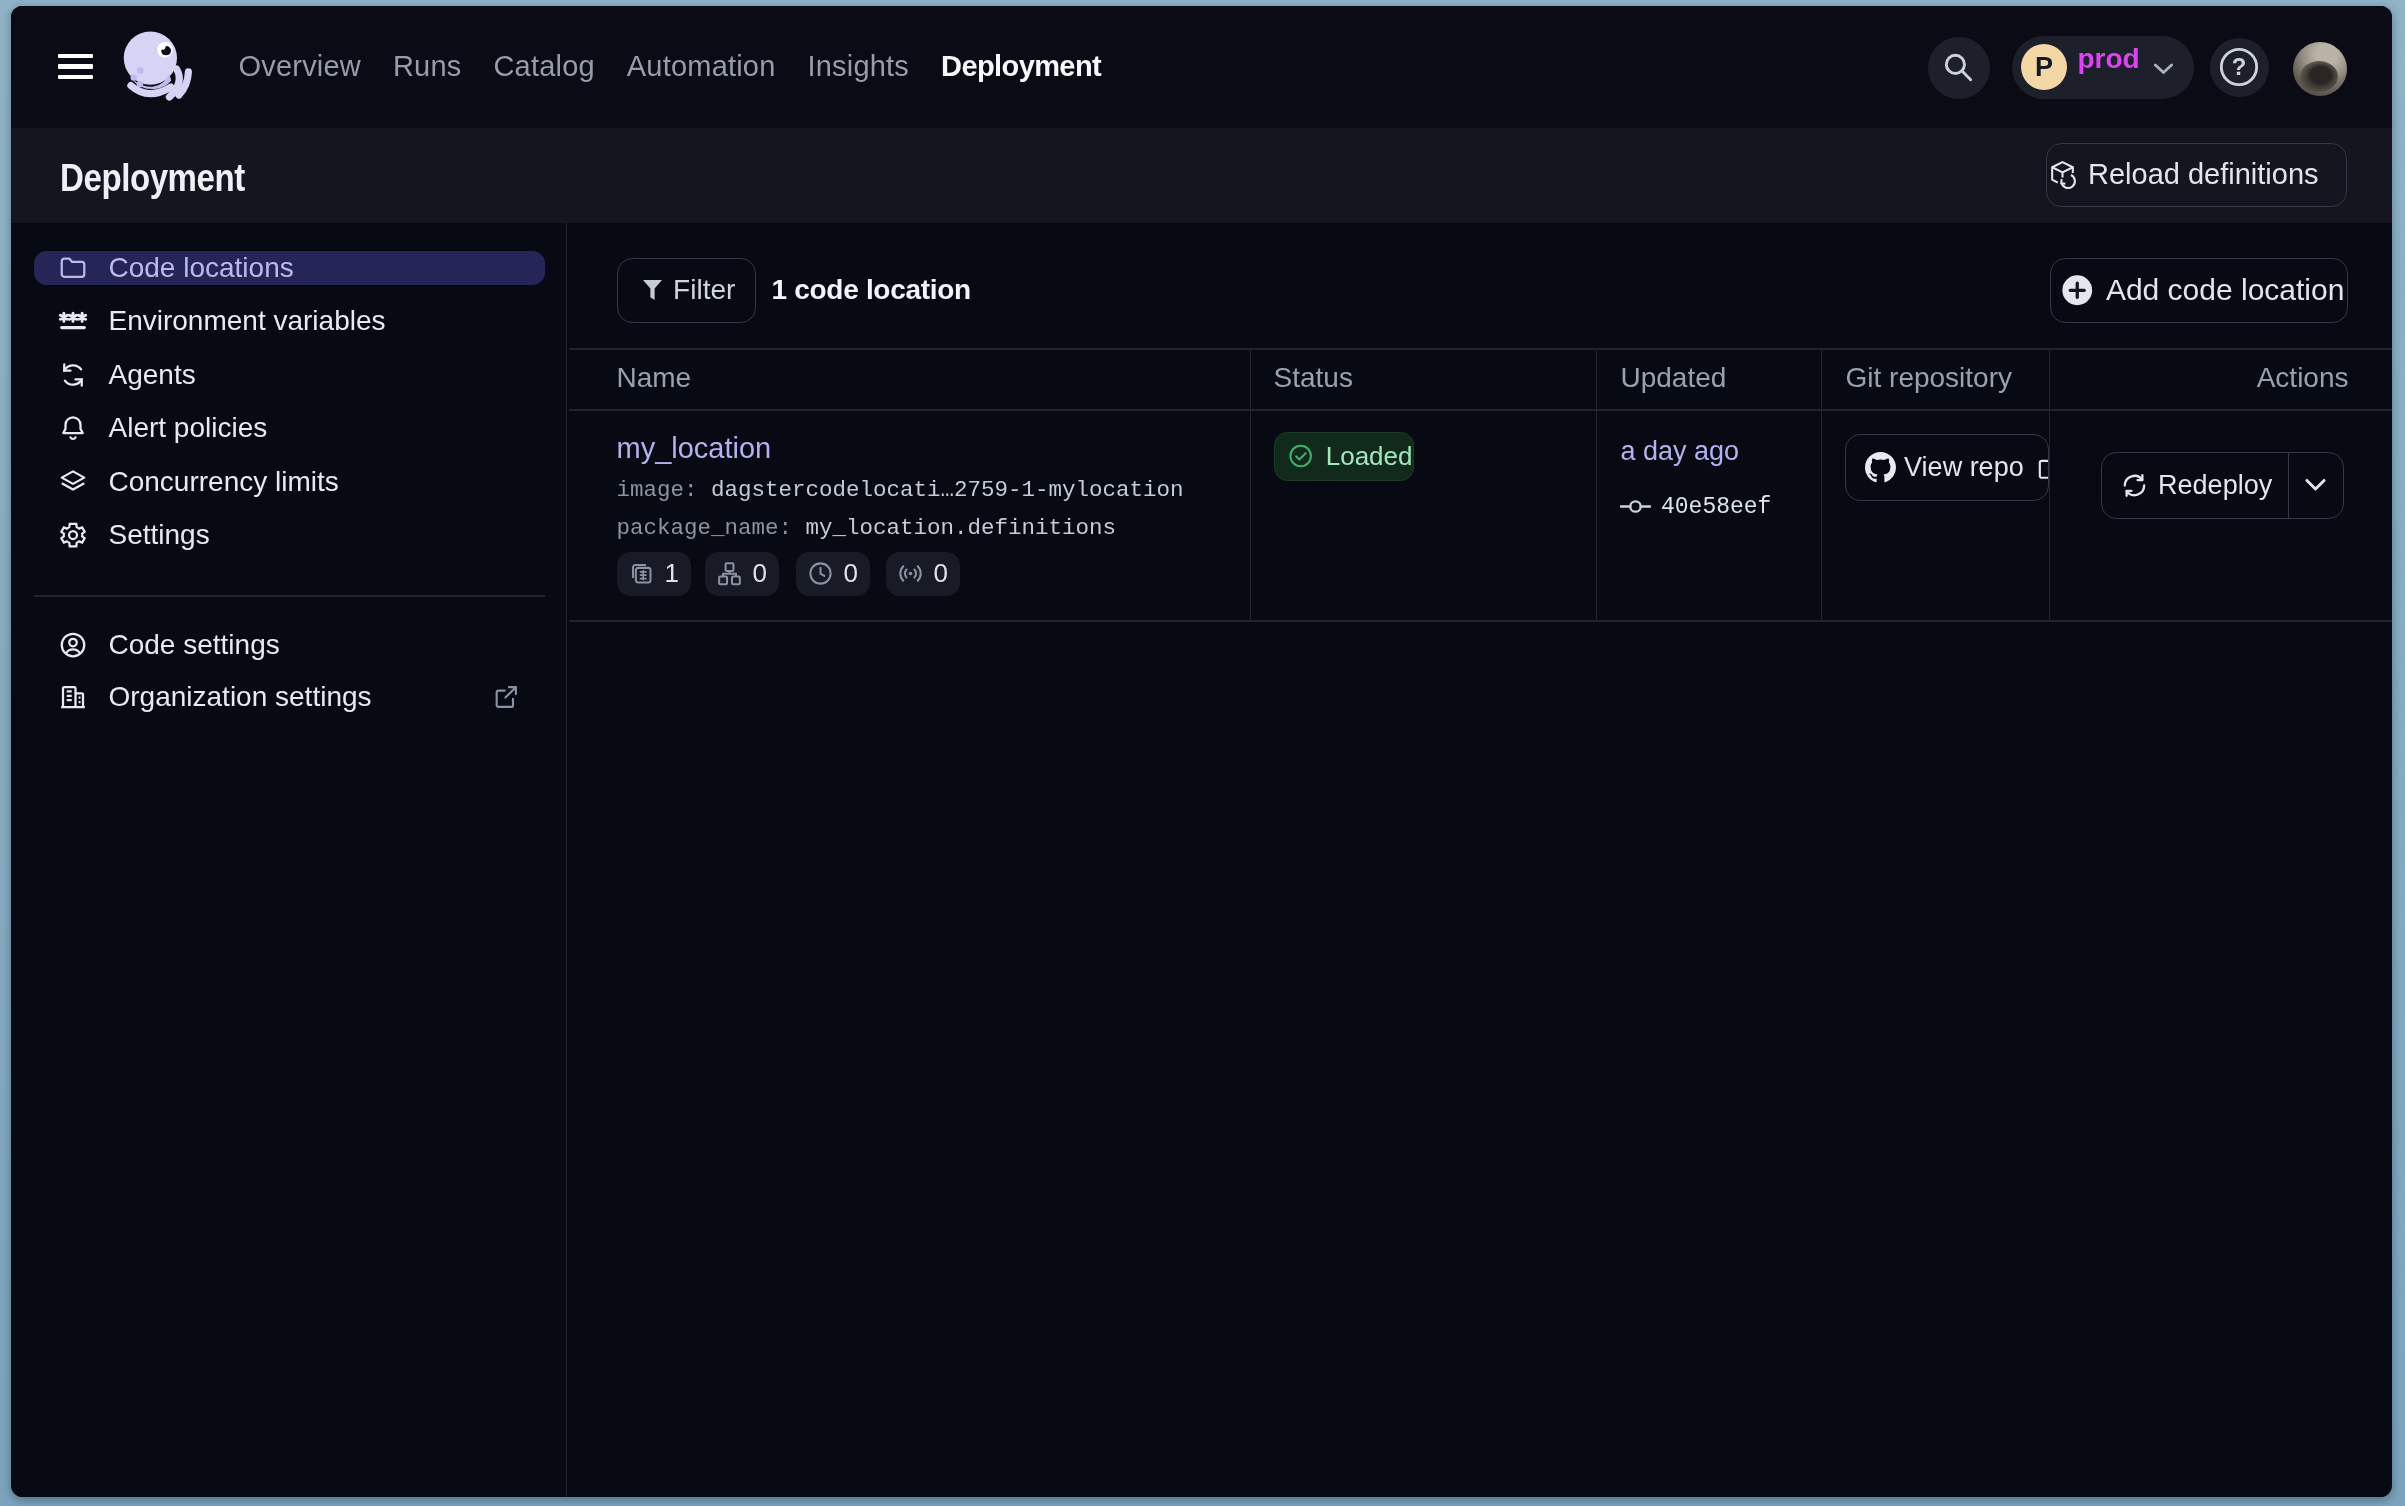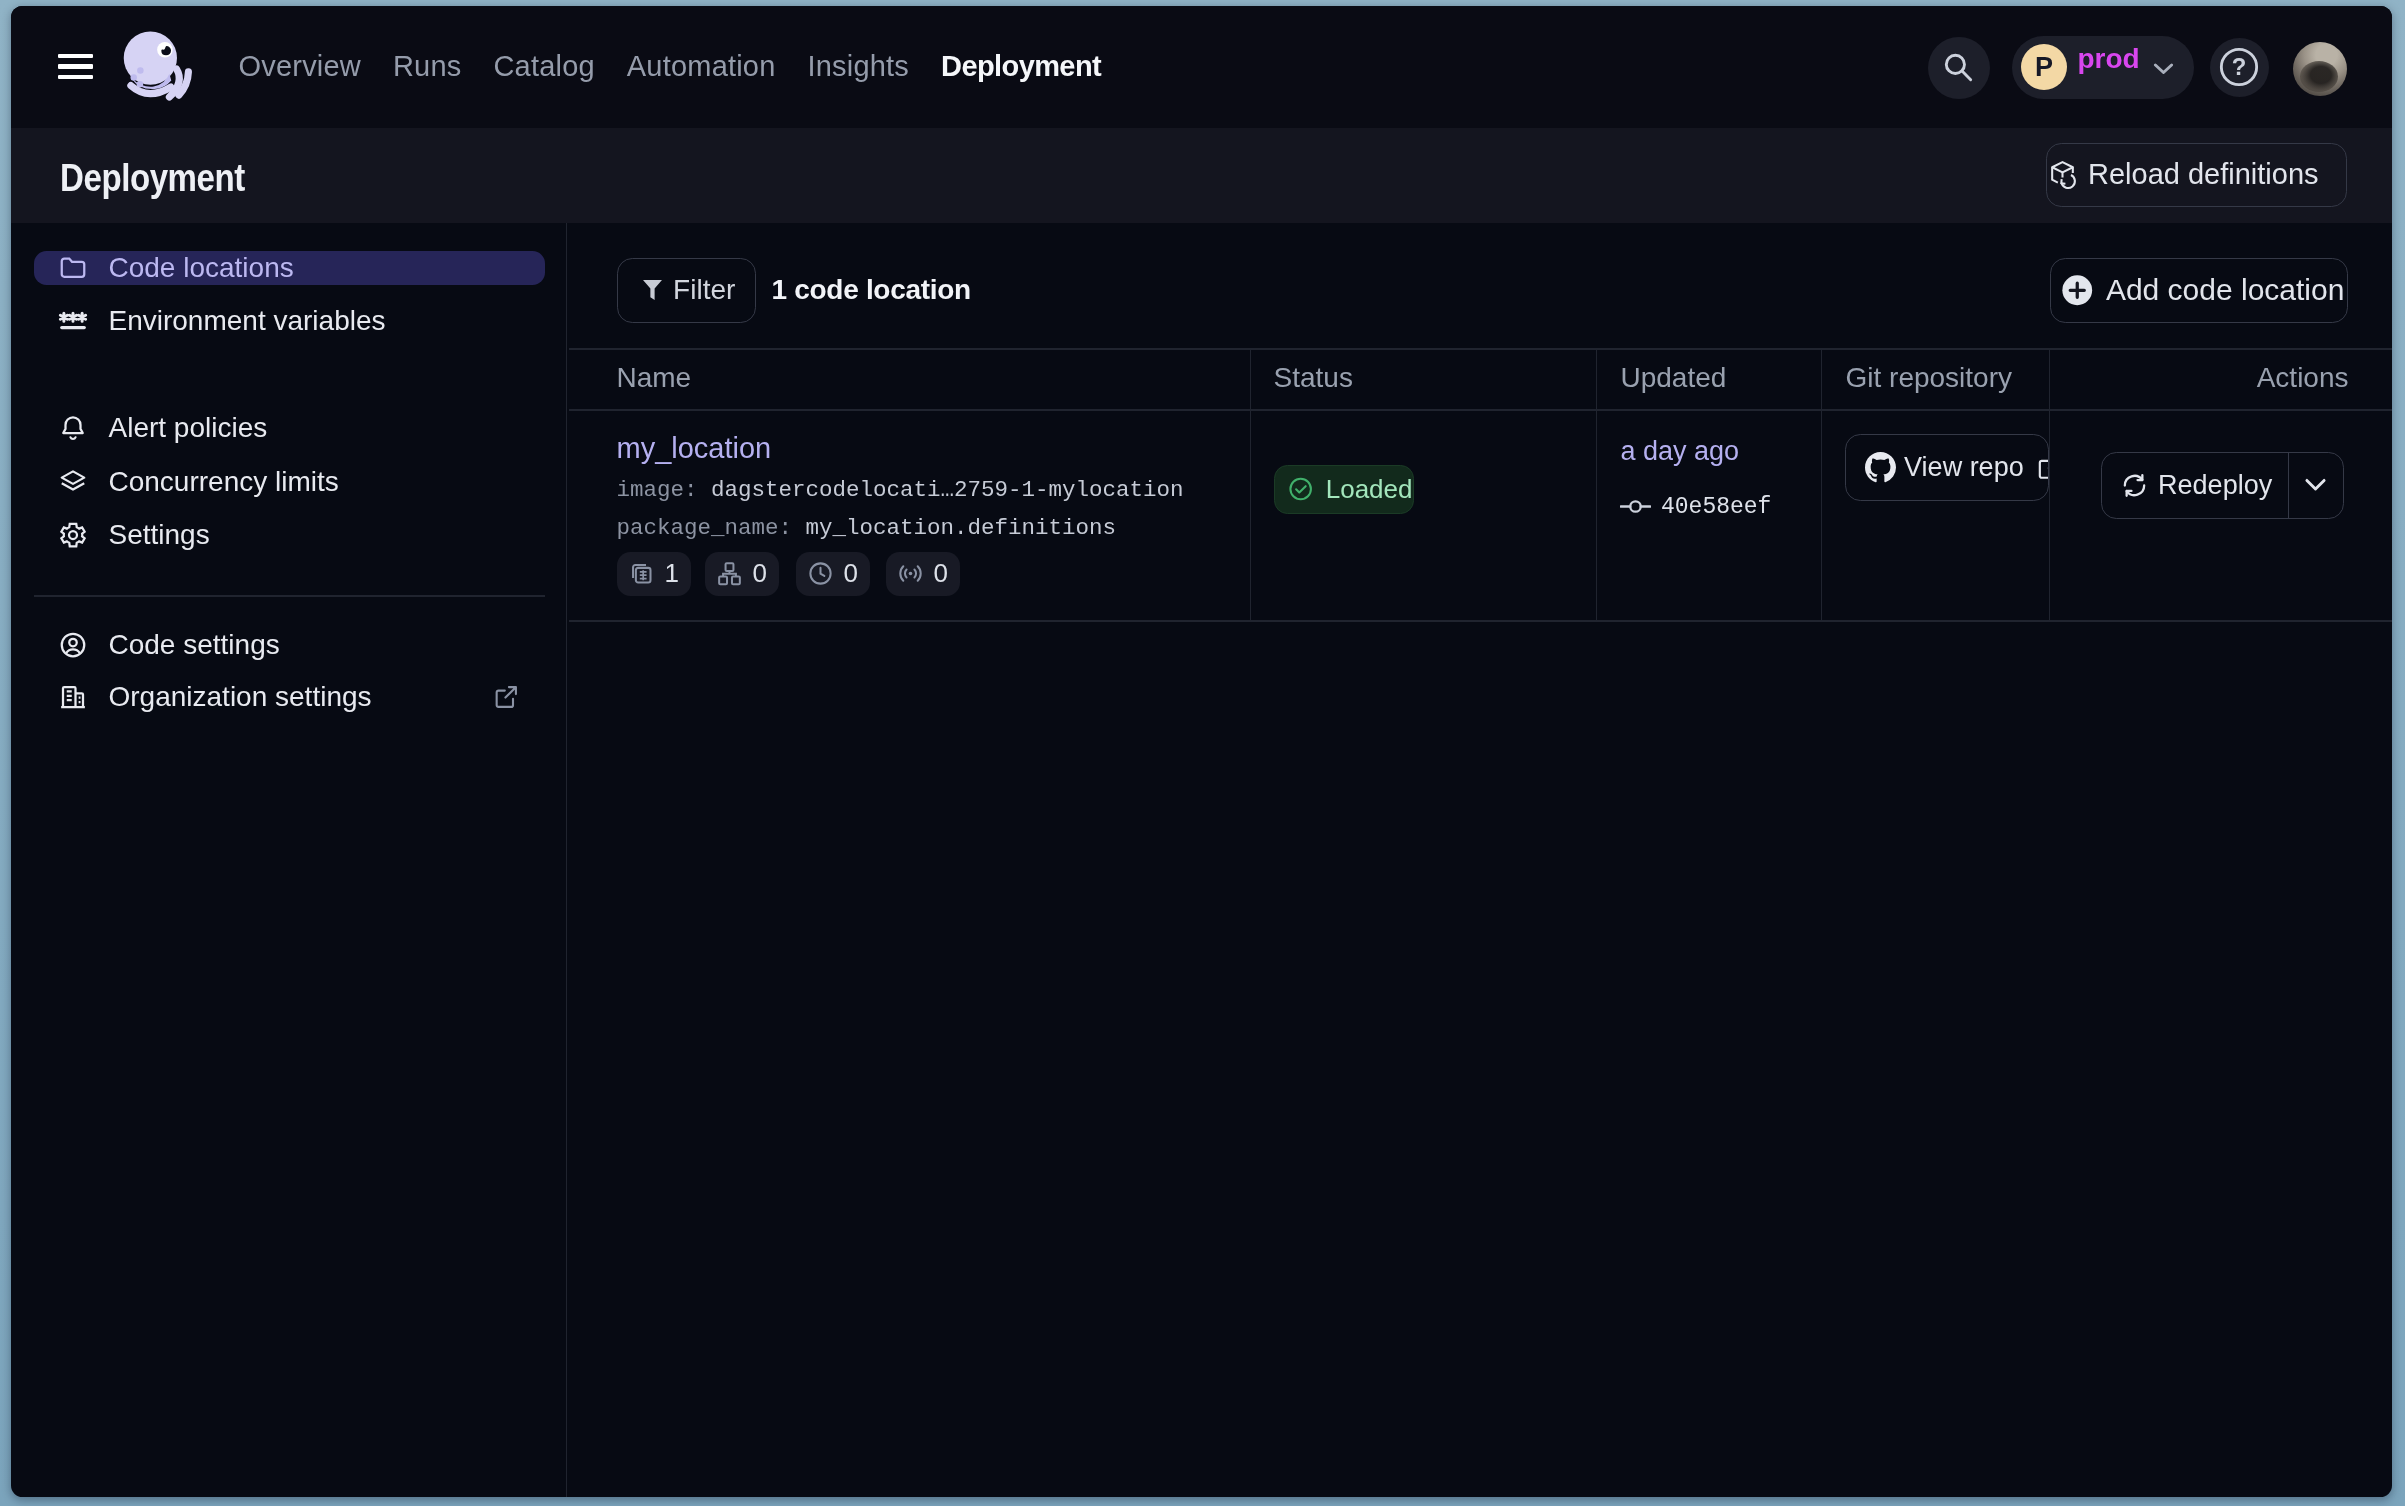--- a/index.html
+++ b/index.html
@@ -56,21 +56,21 @@
   .vline { position:absolute; top:125px; width:1.9px; height:273px; background:#20242f; }
   .th { position:absolute; top:125px; height:61px; display:flex; align-items:center; font-size:28px; color:#99a1af; white-space:nowrap; }
   #c-name { left:48px; } #c-status { left:705px; } #c-upd { left:1052px; } #c-git { left:1277px; }
   #c-act { right:43px; }
   #loc { position:absolute; left:48px; top:209px; font-size:29px; color:#b5b0f0; }
   .meta { position:absolute; left:48px; font-family:"Liberation Mono",monospace; font-size:22.5px; color:#c6cbd6; white-space:pre; }
   .meta b { font-weight:400; color:#8c93a2; }
   .chip { position:absolute; top:329px; height:44px; background:#181a25; border-radius:13.4px;
           display:flex; align-items:center; padding:0 12.4px 0 11.5px; gap:9.6px; font-size:26px; color:#dde1e9; }
   #status { position:absolute; left:705px; top:209px; width:140px; height:49px; border-radius:13.4px; background:#122a1c; border:1.9px solid #1b3b26;
-            display:flex; align-items:center; padding-left:12.4px; gap:11.5px; font-size:26px; color:#a3e6bc;margin-top:33px; }
+            display:flex; align-items:center; padding-left:12.4px; gap:11.5px; font-size:26px; color:#a3e6bc; }
   #ago { position:absolute; left:1052px; top:213px; font-size:27px; color:#b5b0f0; }
   #commit { position:absolute; left:1051px; top:271px; display:flex; align-items:center; gap:10.5px;
             font-family:"Liberation Mono",monospace; font-size:23px; color:#dee2ea; }
   #viewrepo { position:absolute; left:1276px; top:211px; width:204px; height:67px; padding-left:19px; gap:8.6px; overflow:hidden; font-size:27px; }
   #redeploy { position:absolute; left:1532px; top:229px; width:243px; height:67px; padding:0; font-size:27px; }
   #redeploy .seg1 { display:flex; align-items:center; height:100%; width:186px; padding-left:18px; gap:9.6px; }
   #redeploy .seg2 { display:flex; align-items:center; justify-content:center; height:100%; flex:1; border-left:1.9px solid #353947; }
 </style>
 </head>
 <body>
@@ -146,20 +146,28 @@
         </svg>
         <span>Code locations</span>
       </div>
       <div class="sitem" style="top:81px;">
         <svg width="30" height="30" viewBox="0 0 24 24" fill="none" stroke="#e8eaf0" stroke-width="2.4">
           <path d="M4.7 5.8 v6.4 M1.9 7.4 l5.6 3.2 M1.9 10.6 l5.6 -3.2 M12 5.8 v6.4 M9.2 7.4 l5.6 3.2 M9.2 10.6 l5.6 -3.2 M19.3 5.8 v6.4 M16.5 7.4 l5.6 3.2 M16.5 10.6 l5.6 -3.2" stroke-linecap="round"></path>
           <path d="M3 17.2 h18" stroke-width="2.6" stroke-linecap="round"></path>
         </svg>
         <span>Environment variables</span>
       </div>
+      <div class="sitem" style="top:135px;">
+        <svg width="30" height="30" viewBox="0 0 24 24" fill="none" stroke="#e8eaf0" stroke-width="1.8" stroke-linecap="round">
+          <path d="M18.5 7.5 A8 8 0 0 0 5 8.5 M5.5 16.5 A8 8 0 0 0 19 15.5"></path>
+          <path d="M5 3.5 V8.5 H10"></path>
+            <path d="M19 20.5 V15.5 H14"></path>
+        </svg>
+        <span>Agents</span>
+      </div>
       <div class="sitem" style="top:188px;">
         <svg width="30" height="30" viewBox="0 0 24 24" fill="none" stroke="#e8eaf0" stroke-width="1.8" stroke-linecap="round" stroke-linejoin="round">
           <path d="M12 3.5 a6 6 0 0 1 6 6 v3.2 l1.8 3.3 H4.2 L6 12.7 V9.5 a6 6 0 0 1 6-6 Z"></path>
           <path d="M10 19.5 a2.2 2.2 0 0 0 4 0"></path>
         </svg>
         <span>Alert policies</span>
       </div>
       <div class="sitem" style="top:242px;">
         <svg width="30" height="30" viewBox="0 0 24 24" fill="none" stroke="#e8eaf0" stroke-width="1.8" stroke-linejoin="round">
           <path d="M12 3.5 L21 8.5 L12 13.5 L3 8.5 Z"></path>

